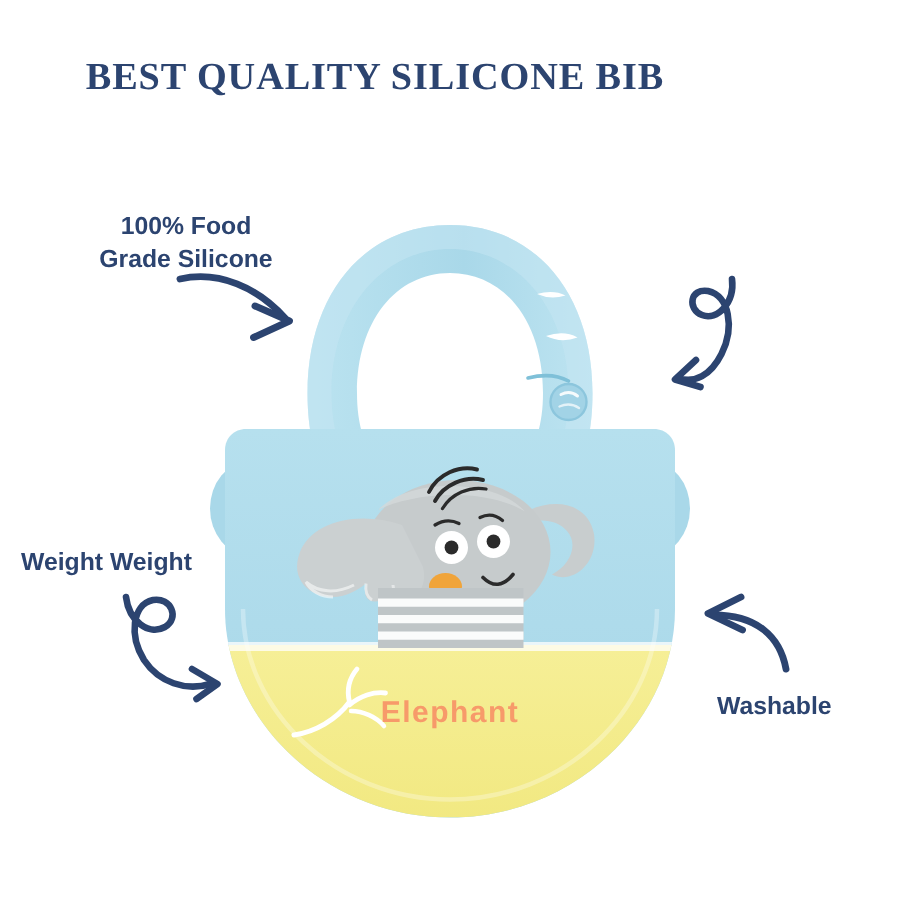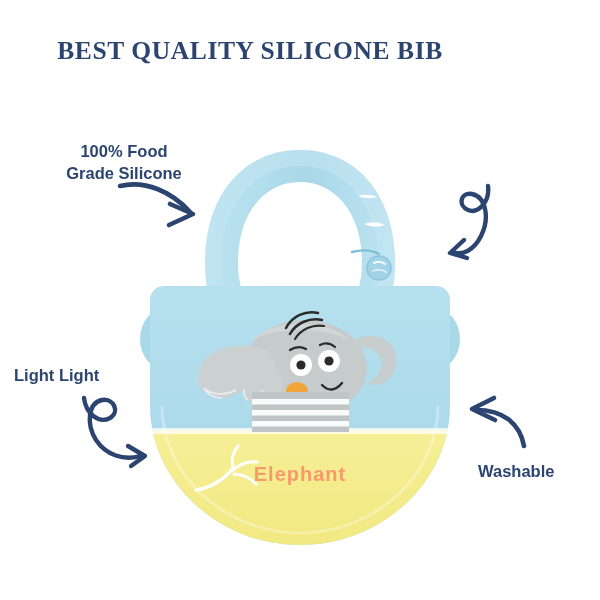--- a/index.html
+++ b/index.html
@@ -233,16 +233,16 @@
     </g>
 
     <g>
       <path d="M524,446 C520,424 504,410 476,410" fill="none" stroke="#2C4470" stroke-width="4.6" stroke-linecap="round"></path>
       <path d="M494,398 L472,409 L495,420" fill="none" stroke="#2C4470" stroke-width="4.6" stroke-linecap="round" stroke-linejoin="round"></path>
     </g>
   </svg>
 
   <div class="callout cal-food">100% Food
 Grade Silicone</div>
-  <div class="callout cal-light">Light Light</div>
+  <div class="callout cal-light">Weight Weight</div>
   <div class="callout cal-wash">Washable</div>
 
 </div>
 
 </body></html>

